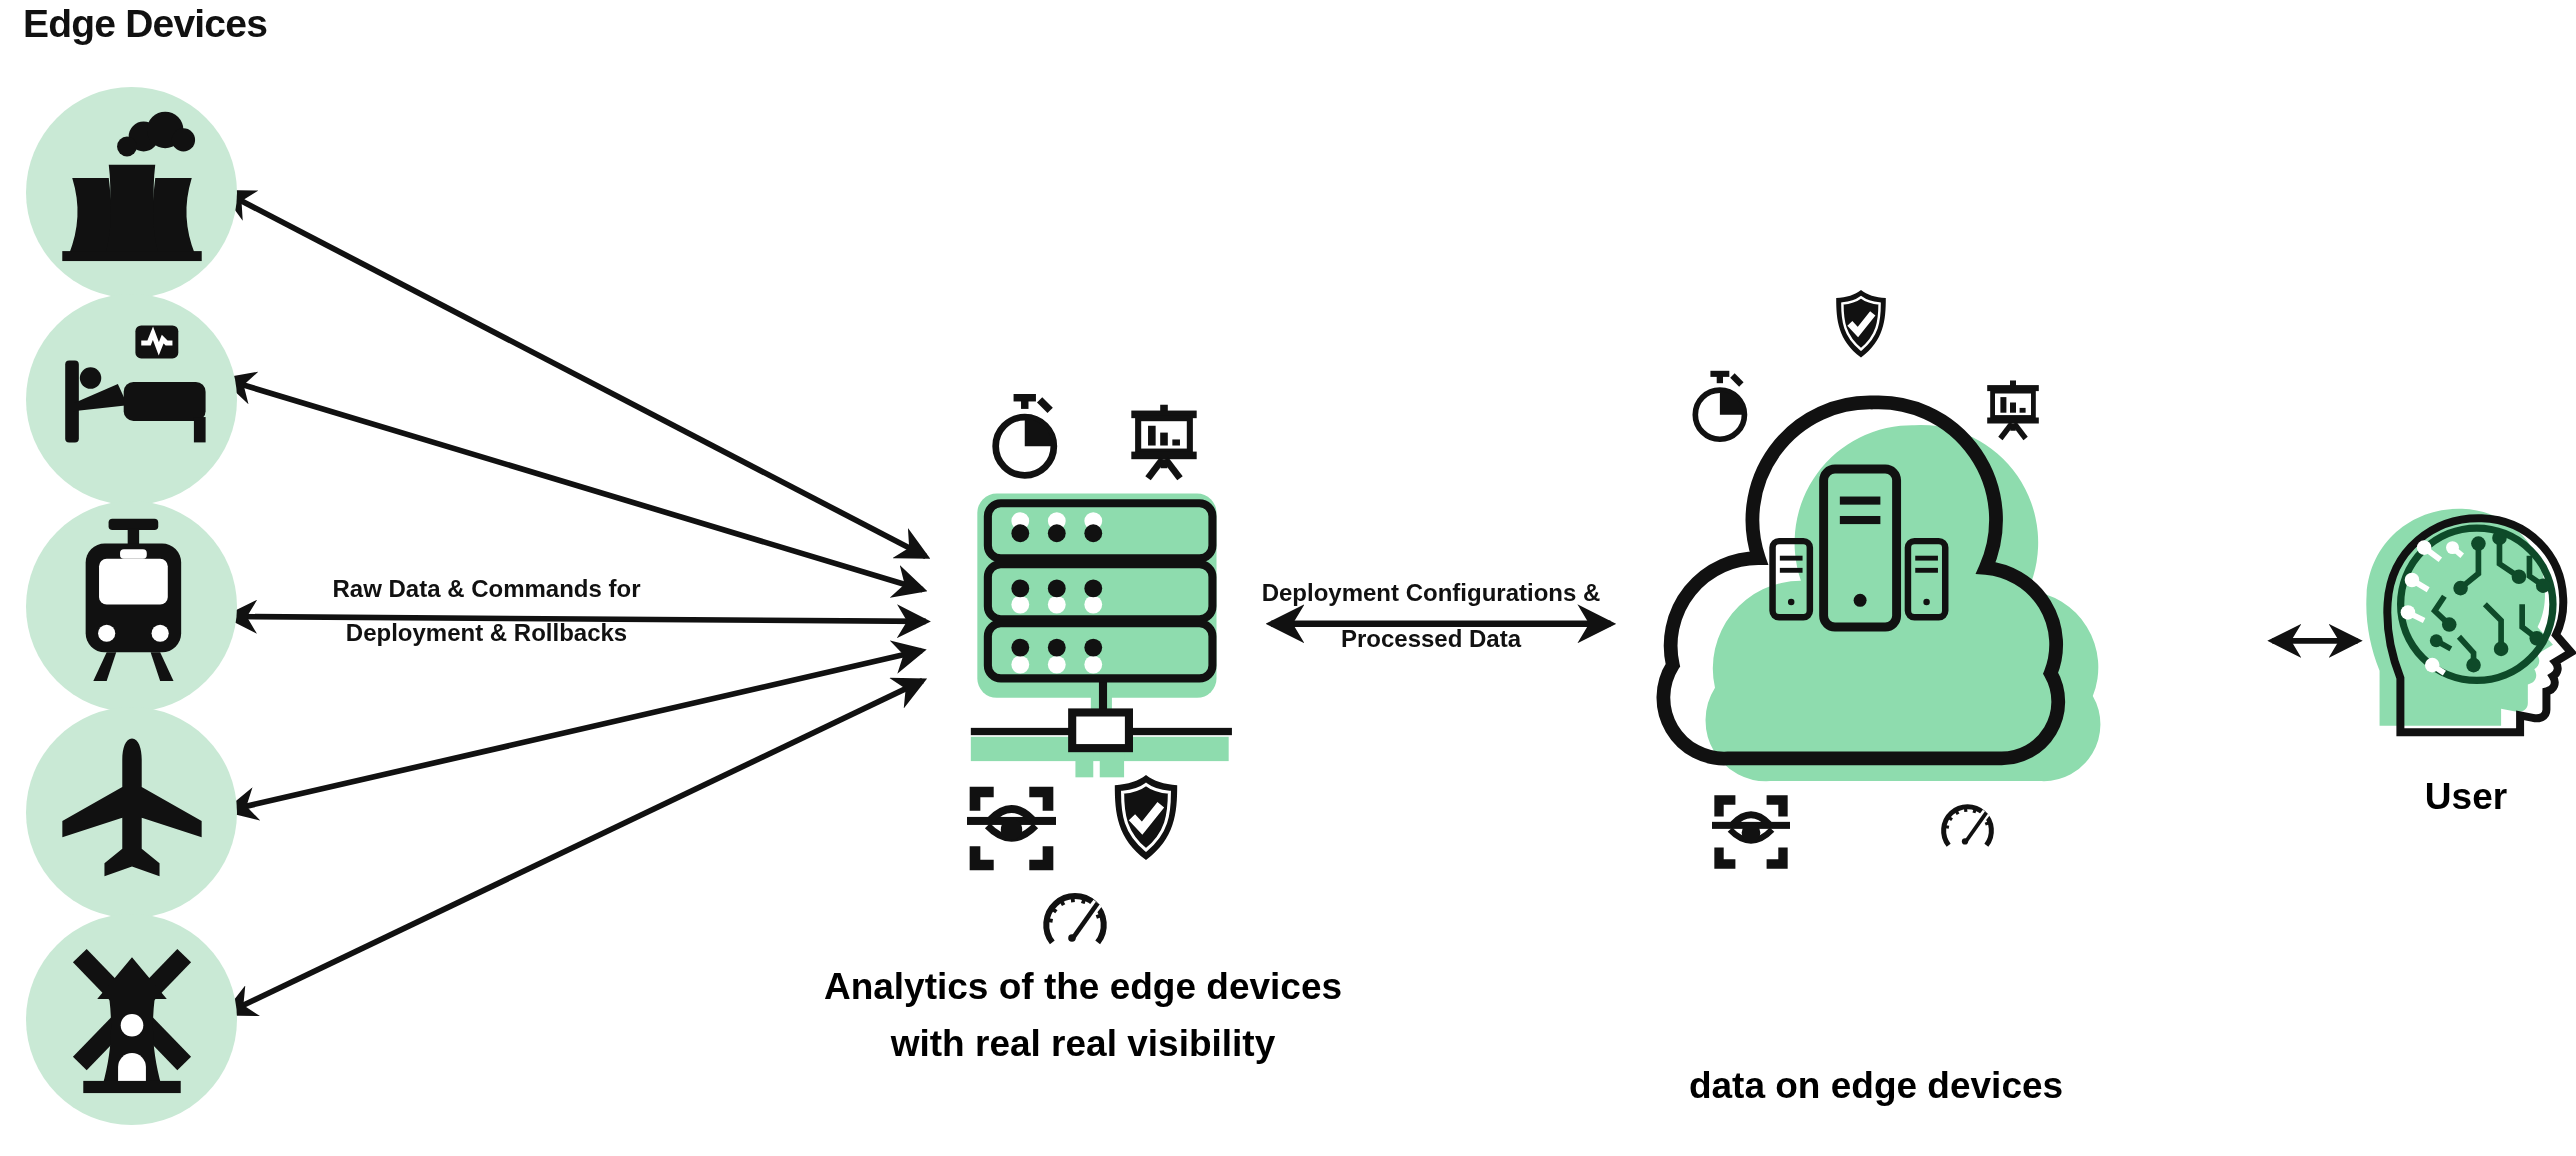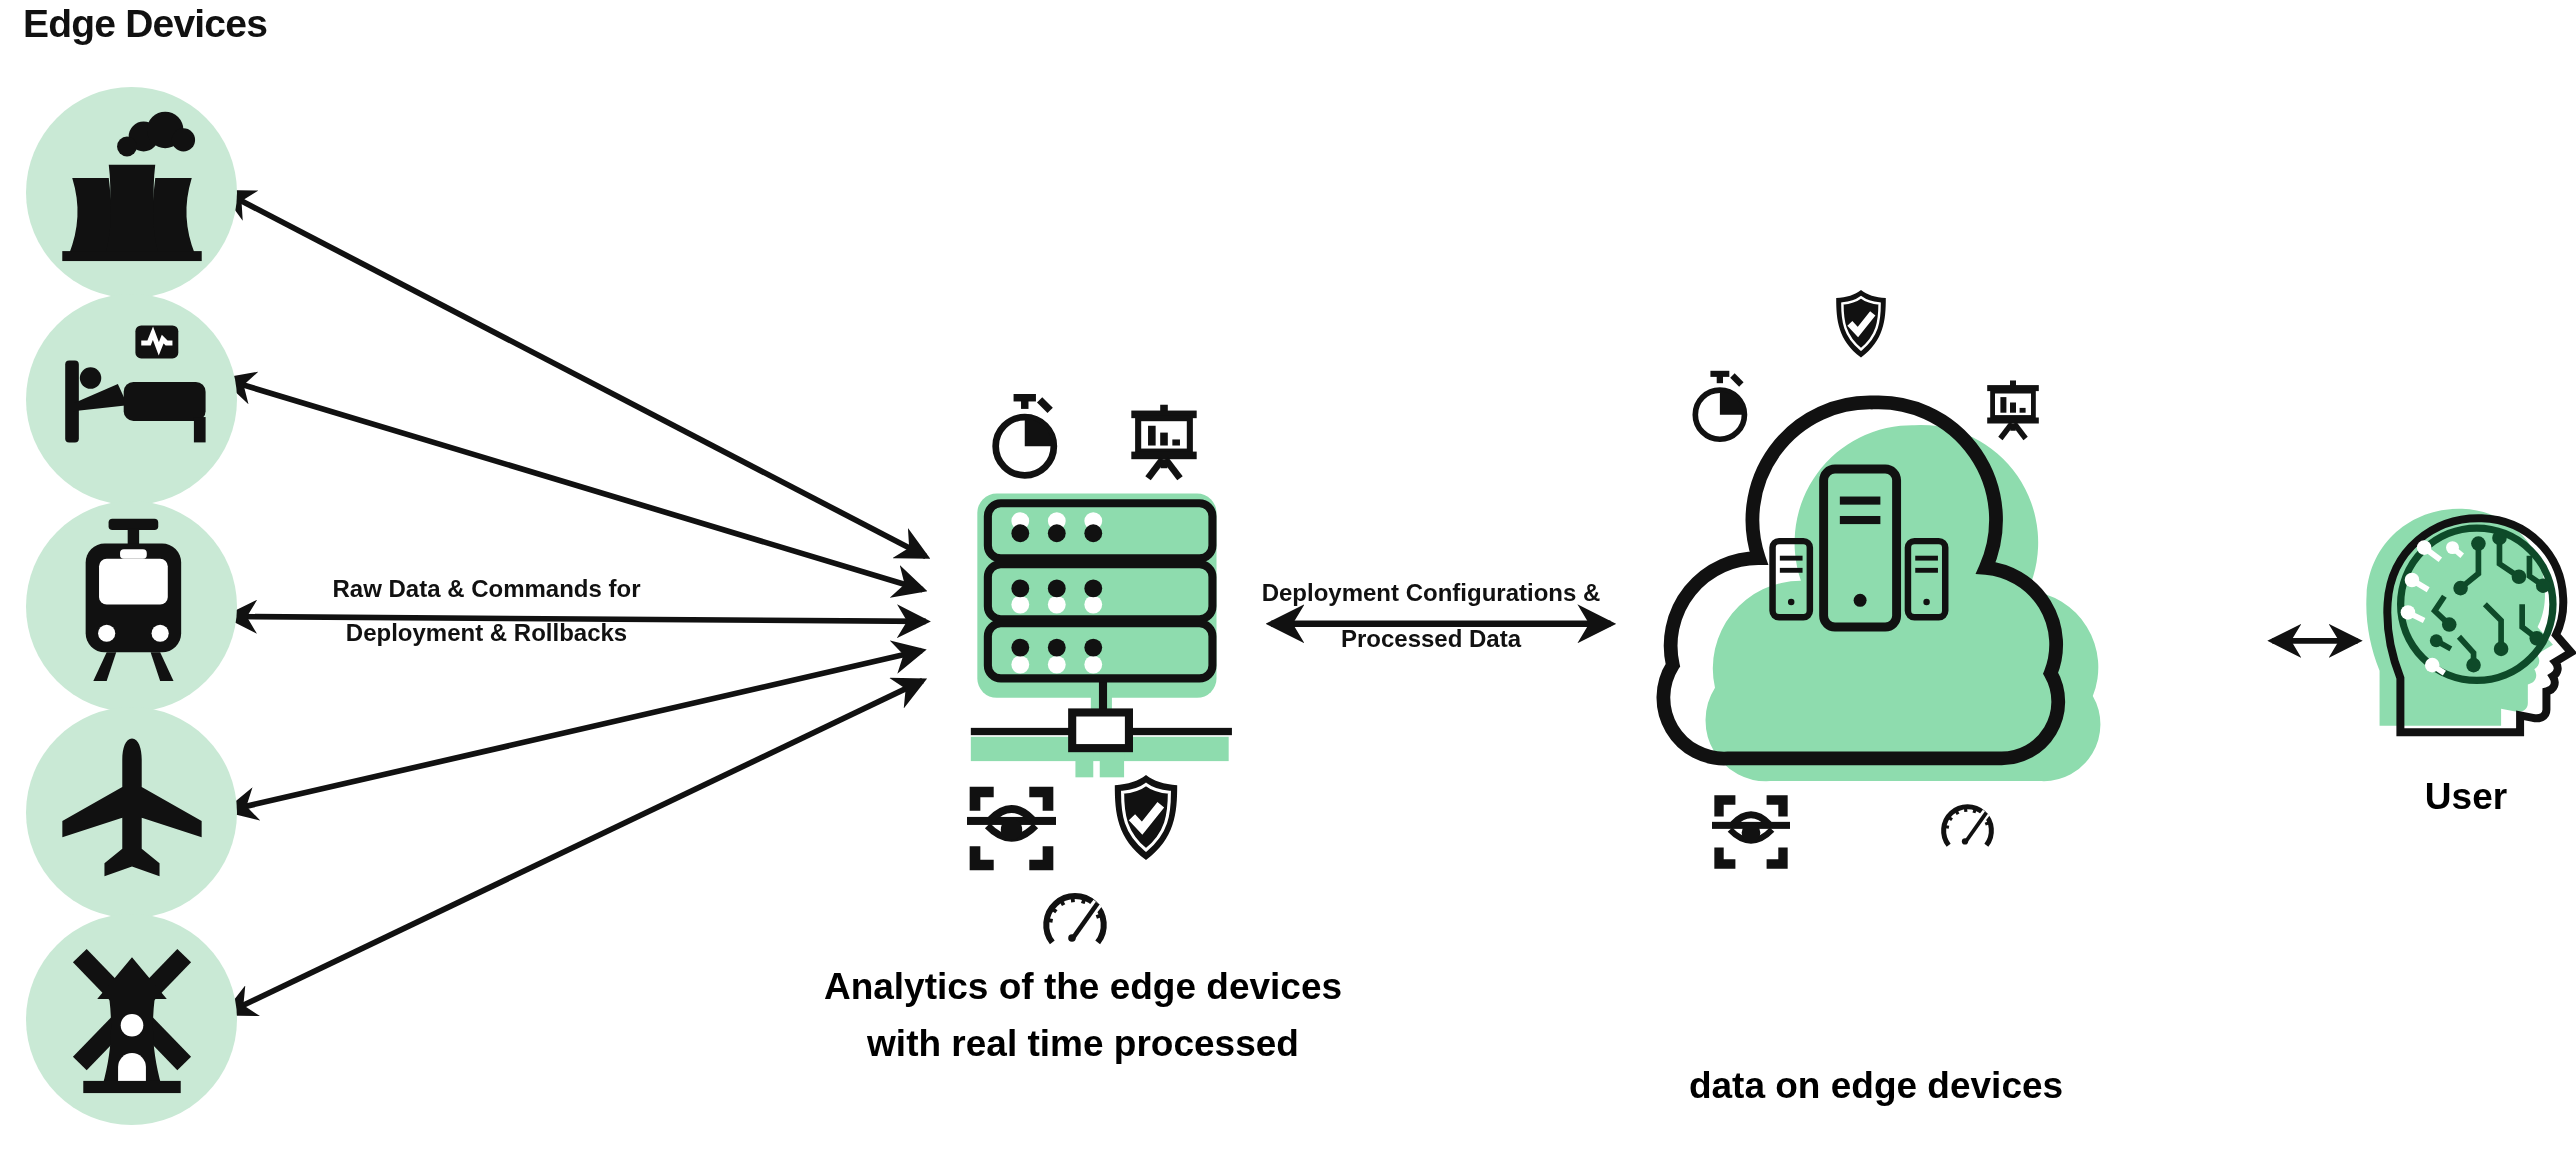--- a/index.html
+++ b/index.html
@@ -239,21 +239,21 @@
       <use href="#sym-eyescan"></use>
     </svg>
   <svg class="abs icon-fill" style="left:1107px;top:772px;" width="78" height="92" viewBox="0 0 100 116">
       <use href="#sym-shield"></use>
     </svg>
   <svg class="abs icon-fill" style="left:1037px;top:888px;" width="76" height="59" viewBox="0 0 100 78">
       <use href="#sym-speedometer"></use>
     </svg>
 
   <div class="caption" style="left:799px;top:967px;width:568px;">Analytics of the edge devices</div>
-  <div class="caption" style="left:799px;top:1024px;width:568px;">with real time processed</div>
+  <div class="caption" style="left:799px;top:1024px;width:568px;">with real real visibility</div>
 
   <div class="conn-label" style="left:1228px;top:626px;width:406px;">Processed Data</div>
   <div class="conn-label" style="left:1228px;top:580px;width:406px;">Deployment Configurations &amp;</div>
 
   <svg class="abs icon-fill" style="left:1830px;top:286px;" width="62" height="76" viewBox="0 0 100 116">
       <use href="#sym-shield"></use>
     </svg>
   <svg class="abs icon-fill" style="left:1689px;top:370px;" width="63" height="73" viewBox="0 0 100 114">
       <use href="#sym-stopwatch"></use>
     </svg>

